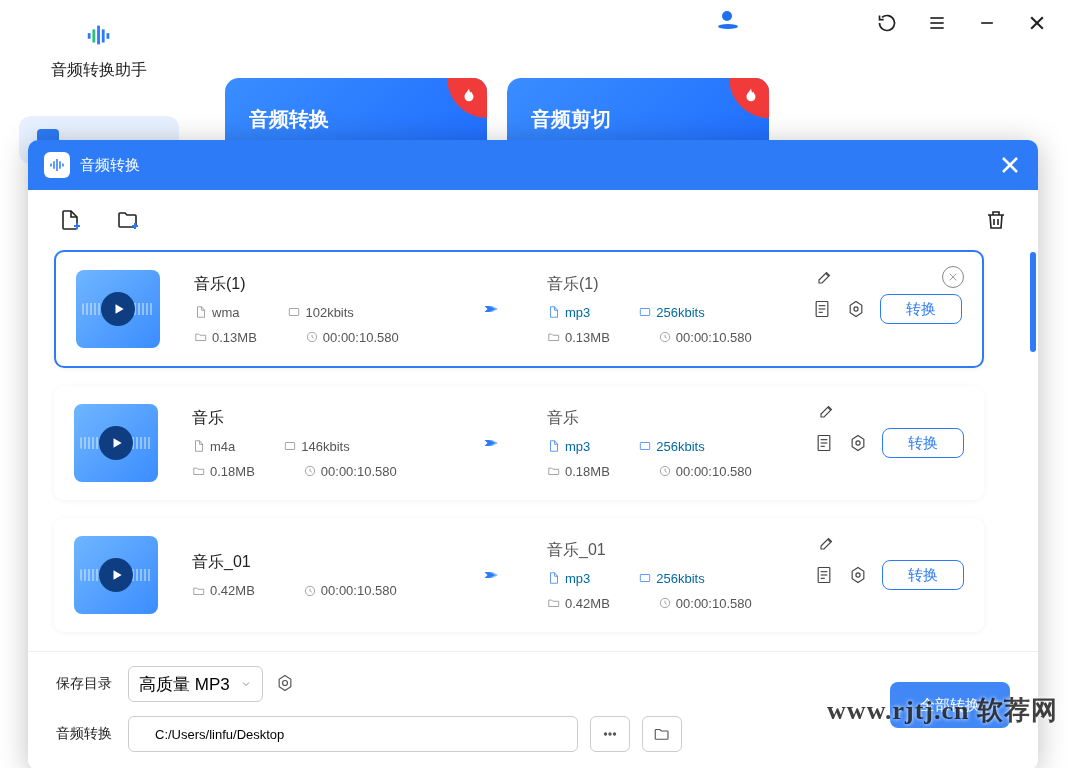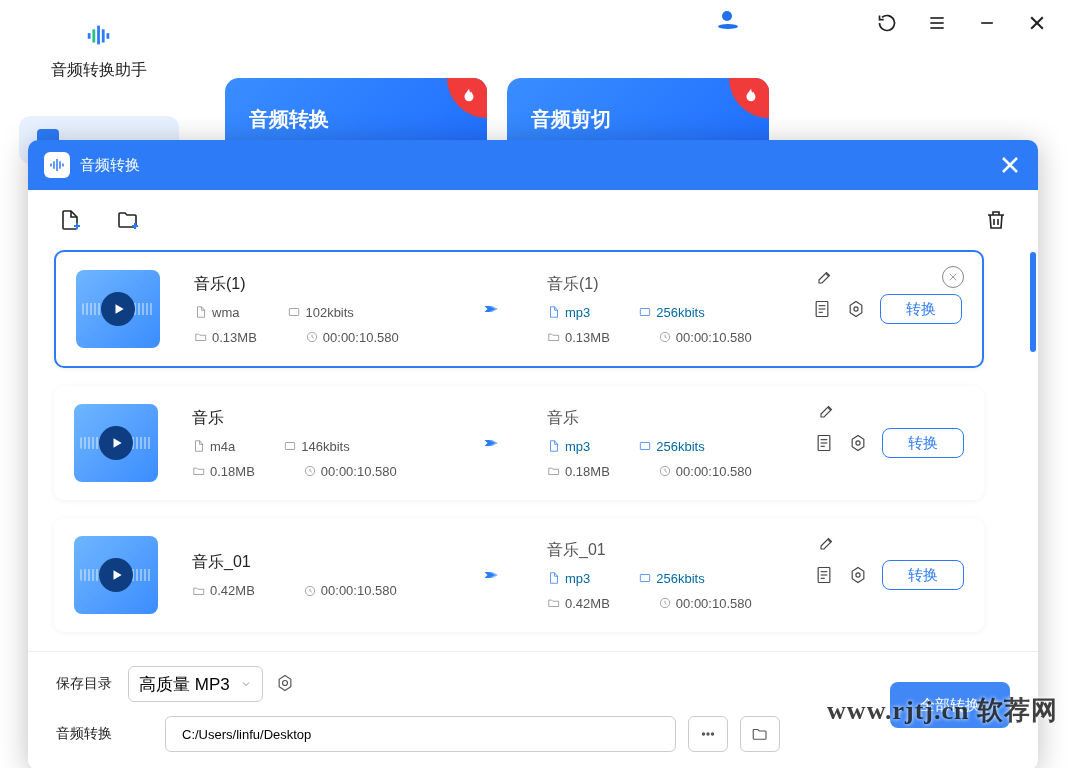--- a/index.html
+++ b/index.html
@@ -71,21 +71,21 @@
 .row-close svg { width: 10px; height: 10px; stroke: #888; stroke-width:2;}
 
 
 .dlg-footer { padding: 14px 28px 18px; display: flex; flex-direction: column; gap: 14px; border-top: 1px solid #eee; position: relative; }
 .frow { display: flex; align-items: center; gap: 12px; }
 .flabel { font-size: 14px; color: #222; width: 60px; }
 .select { width: 135px; height: 36px; border: 1px solid #ccc; border-radius: 6px; padding: 0 10px; display: flex; align-items: center; justify-content: space-between; font-size: 17px; cursor: pointer; }
 .select svg { width: 12px; height: 12px; stroke: #666; fill:none; stroke-width:1.5;}
 .gear { width: 22px; height: 22px; cursor: pointer; }
 .gear svg { width: 20px; height: 20px; stroke: #555; fill: none; stroke-width:1.4;}
-.path-input { width: 511px; height: 36px; border: 1px solid #ccc; border-radius: 6px; padding: 0 16px; font-size: 13px; display: flex; align-items: center; margin-left: 37px; }
+.path-input { width: 450px; height: 36px; border: 1px solid #ccc; border-radius: 6px; padding: 0 26px; font-size: 13px; display: flex; align-items: center; }
 .sq-btn { width: 40px; height: 36px; border: 1px solid #ccc; border-radius: 6px; display: flex; align-items: center; justify-content: center; cursor: pointer; }
 .sq-btn svg { width: 18px; height: 18px; stroke: #555; fill: none; stroke-width:1.5;}
 .convert-all { position: absolute; right: 28px; top: 30px; width: 120px; height: 46px; background: #2d7bf6; color: #fff; border: none; border-radius: 8px; font-size: 15px; cursor: pointer; opacity: 0.9; }
 
 
 .watermark { position: absolute; right: 10px; bottom: 40px; font-size: 26px; font-weight: bold; color: rgba(0,0,0,0.75); letter-spacing: 1px; font-family: Liberation Serif, serif; text-shadow: 0 0 4px #fff; }
 </style>
 </head>
 <body>
 

